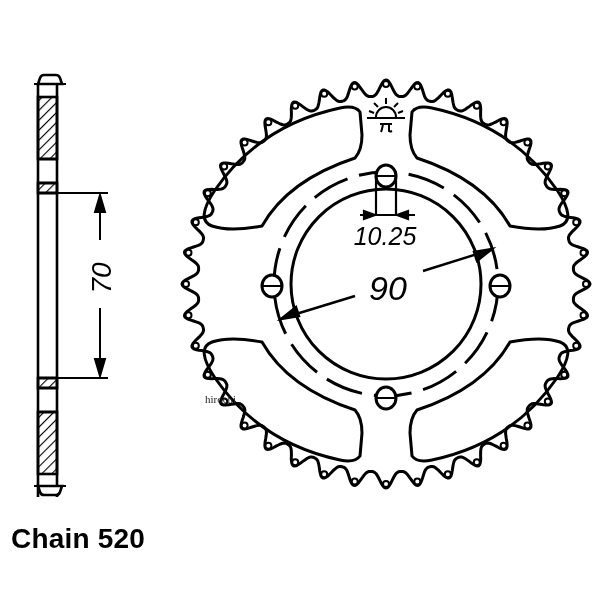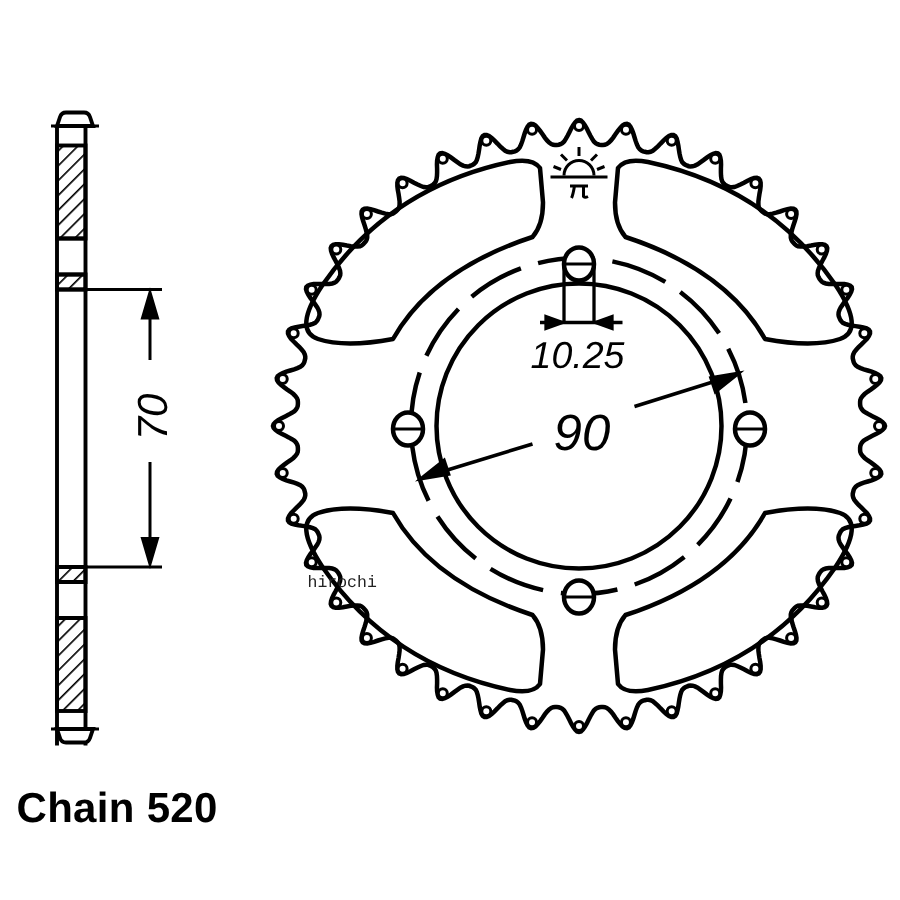--- a/index.html
+++ b/index.html
@@ -4,22 +4,22 @@
 <style>
   html, body { margin:0; padding:0; background:#ffffff; }
   body { width:600px; height:600px; position:relative; overflow:hidden; font-family:"Liberation Sans", sans-serif; }
   #drawing { position:absolute; left:0; top:0; width:600px; height:600px; }
   .caption {
     position:absolute; left:11px; top:523px;
     font-family:"Liberation Sans", sans-serif; font-weight:bold;
     font-size:28px; color:#000; letter-spacing:0.2px;text-align:right;
   }
   .watermark {
-    position:absolute; left:205px; top:383px;
-    font-family:Liberation Mono, monospace; font-size:11px; color:#222;
+    position:absolute; left:205px; top:393px;
+    font-family:Liberation Serif, serif; font-size:11px; color:#222;
   }
   .dim-text { font-family:"Liberation Sans", sans-serif; font-style:italic; fill:#000; }
 </style>
 </head>
 <body>
 
 <svg id="drawing" viewBox="0 0 600 600" xmlns="http://www.w3.org/2000/svg">
   <defs>
     <pattern id="hatch" patternUnits="userSpaceOnUse" width="7" height="7" patternTransform="rotate(45)">
       <line x1="0" y1="0" x2="0" y2="7" stroke="#000" stroke-width="2.2"></line>

